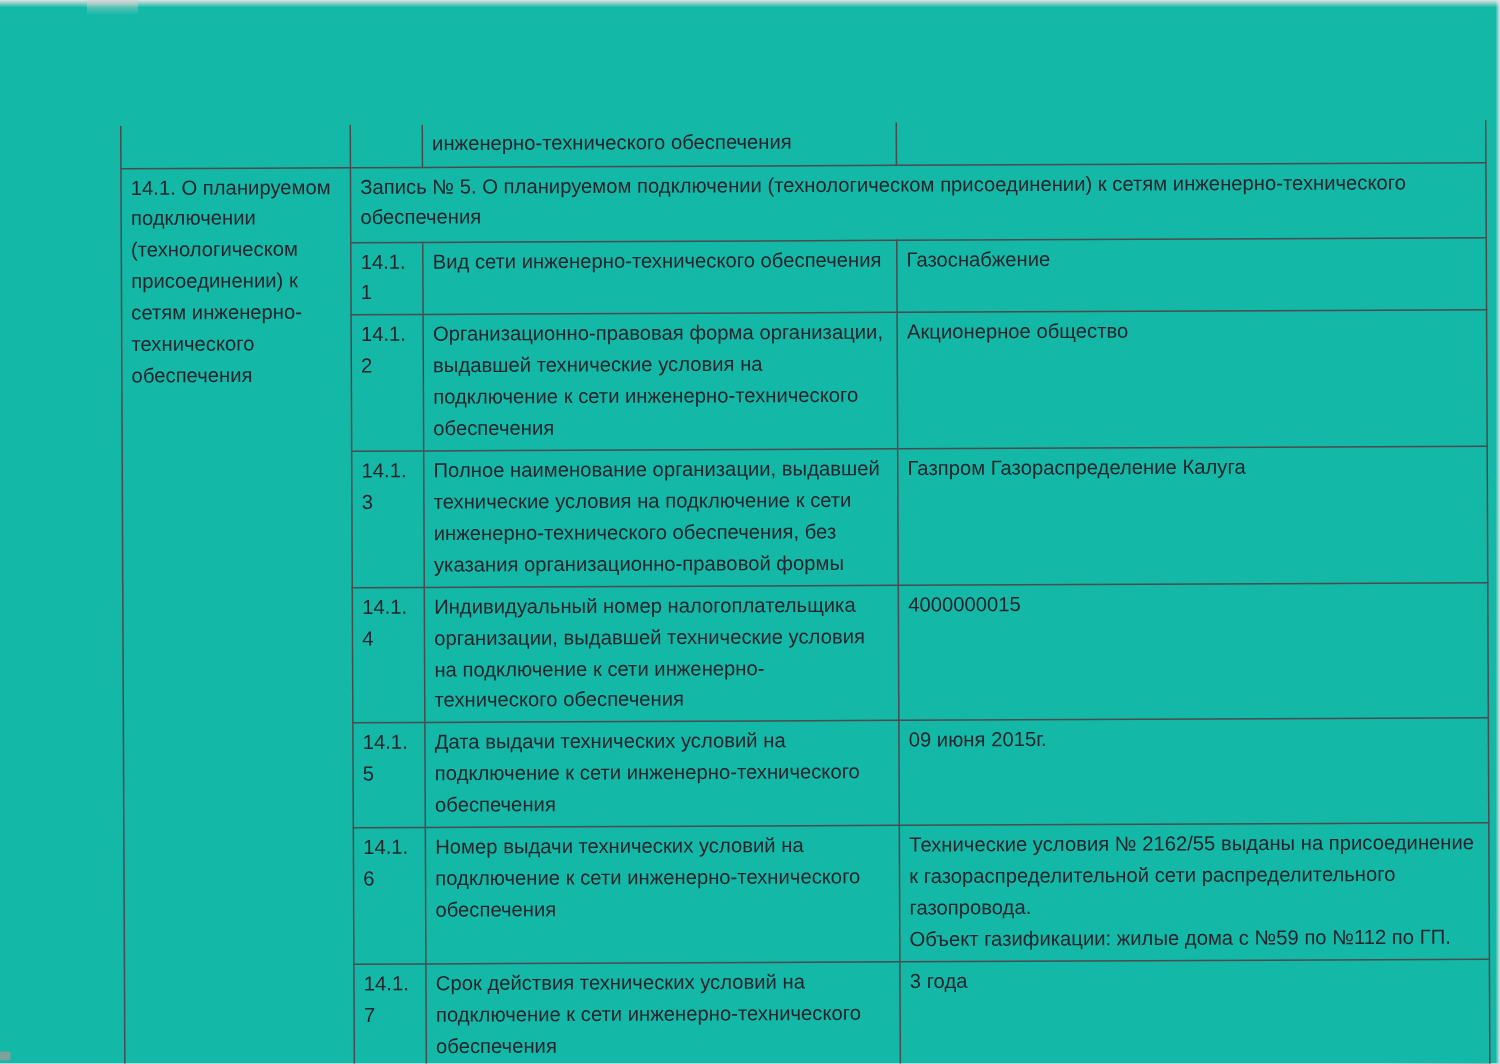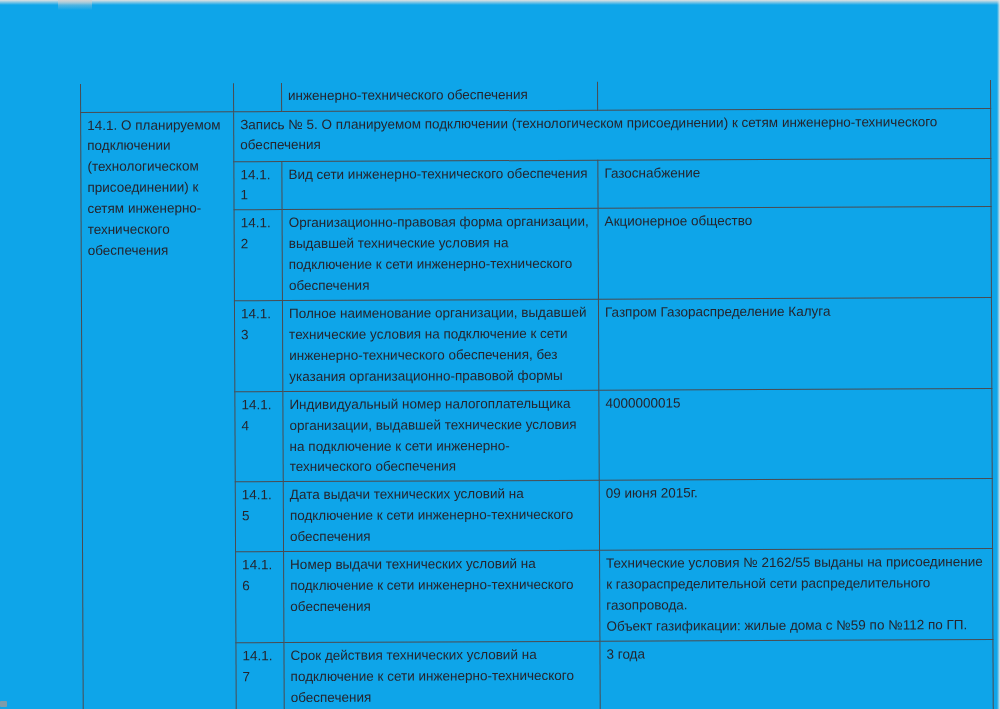--- a/index.html
+++ b/index.html
@@ -8,21 +8,21 @@
     width: 1000px;
     height: 709px;
     background: #ffffff;
     font-family: "Liberation Sans", "DejaVu Sans", sans-serif;
     overflow: hidden;
   }
   .page {
     position: relative;
     width: 1000px;
     height: 709px;
-    background: #0ea5e9;
+    background: #14b8a6;
   }
   
   .scan-edge-top {
     position: absolute; top: 0; left: 0; right: 0; height: 5px;
     background: linear-gradient(#e2e2e2, rgba(255,255,255,0));
   }
   .scan-corner-tl {
     position: absolute; top: 0; left: 58px; width: 34px; height: 10px;
     background: linear-gradient(#cfcfcf, rgba(255,255,255,0));
     opacity: .7;

